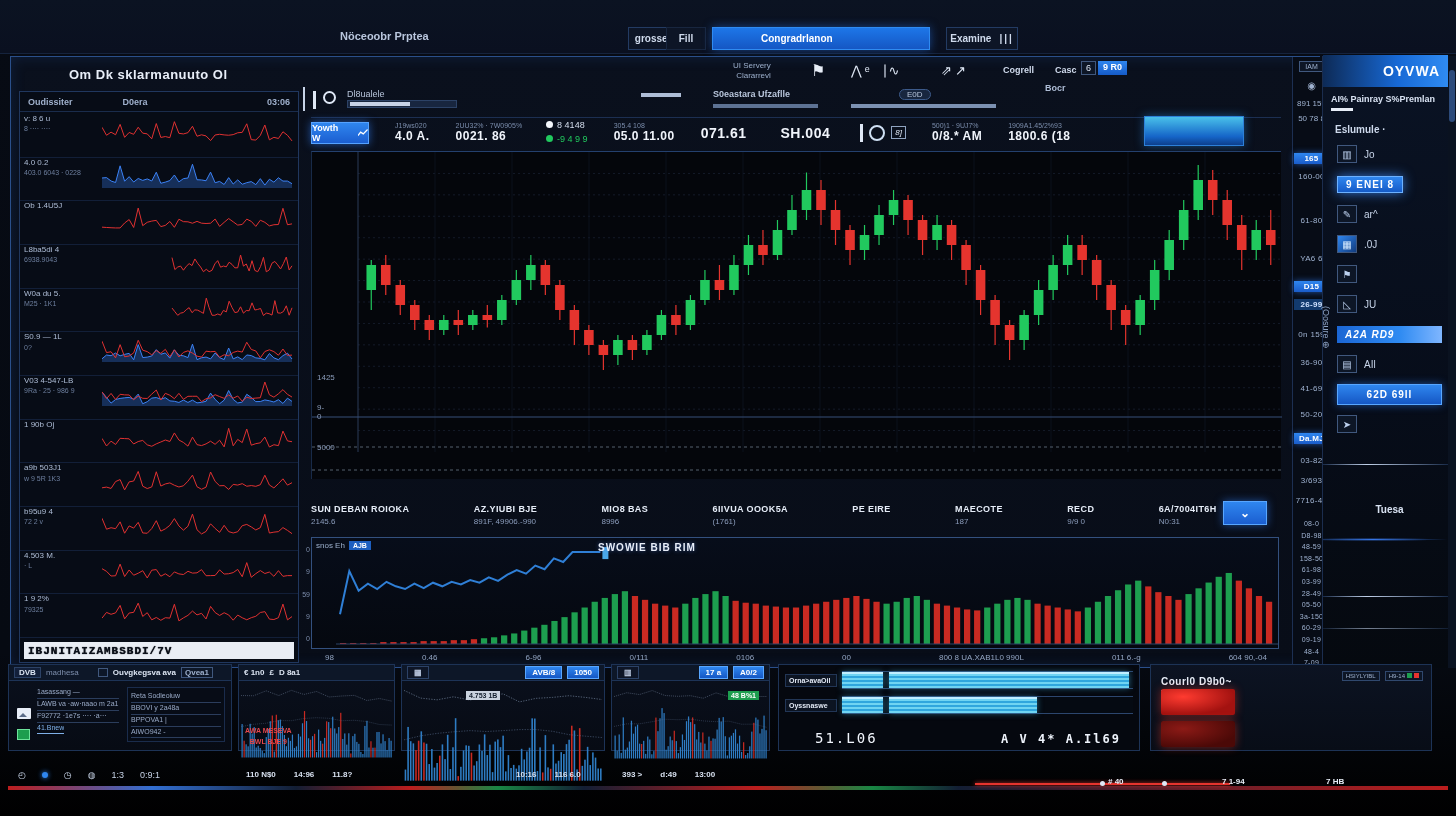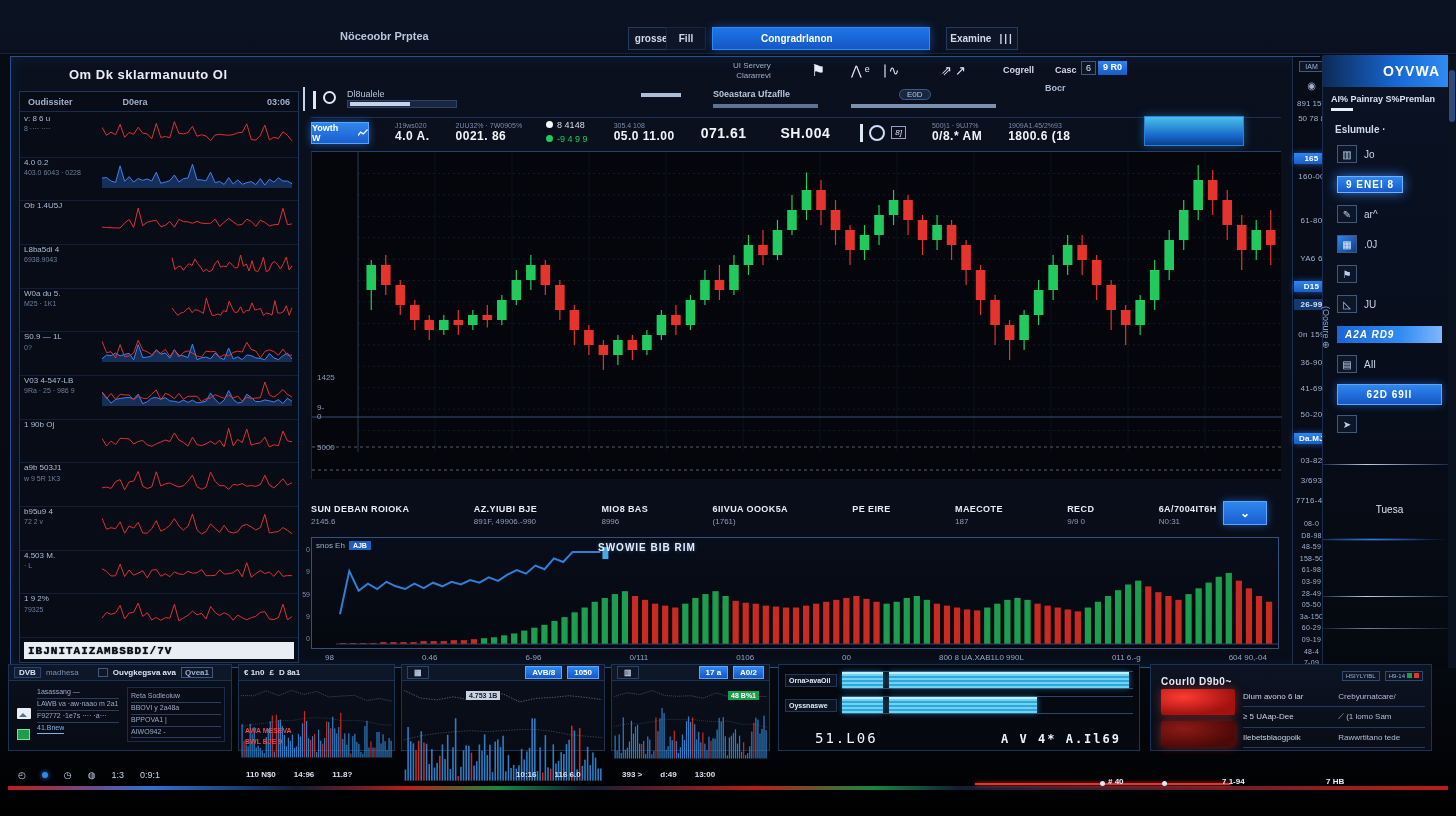--- a/index.html
+++ b/index.html
@@ -119,21 +119,21 @@
   .rsb-hl { background:linear-gradient(180deg,#2f86ef,#155bc8); border:1px solid #6db1ff; color:#fff;
     font-weight:bold; padding:2px 8px; box-shadow:0 0 12px rgba(60,140,255,.8); letter-spacing:1px; }
   .rsb-rowhl { background:linear-gradient(90deg,#1b66d4,#2f8bf2 60%,#7fb6ff); color:#fff; font-weight:bold;
     font-style:italic; padding:3px 8px; width:100%; letter-spacing:1px; }
   .rsb-btn { background:linear-gradient(180deg,#2f86ef,#1557c4); border:1px solid #58a6ff; color:#fff;
     font-weight:bold; width:100%; text-align:center; padding:4px 0; letter-spacing:1px;
     box-shadow:0 0 8px rgba(50,130,255,.55); }
   .rsb-vert { position:absolute; left:-2px; top:250px; writing-mode:vertical-rl; font-size:9px; color:#8ea4c6; }
   .rsb-div { position:absolute; left:0; right:0; height:1px;
     background:linear-gradient(90deg,#182a48,#c0d0e8 35%,#182a48); }
-  .rsb-low { position:absolute; left:8px; right:0; text-align:center; font-size:10px; font-weight:normal; color:#d8e2f2; }
+  .rsb-low { position:absolute; left:8px; right:0; text-align:center; font-size:10px; font-weight:bold; color:#d8e2f2; }
   .rsb-glow { position:absolute; left:0; right:0; height:3px;
     background:radial-gradient(ellipse at 40% 50%, rgba(60,130,255,.9), rgba(0,0,0,0) 70%); }
 
   
   .bp { position:absolute; top:664px; height:87px; background:linear-gradient(180deg,#0a101d,#070b14);
     border:1px solid #1d3356; }
   .bp-tab { height:16px; display:flex; align-items:center; gap:5px; font-size:8px; font-weight:bold;
     color:#dbe4f2; padding:0 5px; background:#0d1728; border-bottom:1px solid #1d3356; }
   .mini-svg { position:absolute; left:2px; top:18px; right:2px; bottom:2px; }
   .bp-btn-blue { background:linear-gradient(180deg,#2f86ef,#1557c4); color:#fff; padding:1px 6px;
@@ -988,21 +988,21 @@
   </div>
   <div class="abs" style="left:18px; top:770px; display:flex; gap:16px; font-size:9px; color:#c6d2e6; align-items:center;">
     <span>◴</span>
     <span style="width:6px;height:6px;border-radius:50%;background:#2f86ef;box-shadow:0 0 5px #2f86ef;"></span>
     <span>◷</span>
     <span>◍</span>
     <span>1:3</span>
     <span>0:9:1</span>
   </div>
 
-  <div class="bp" style="left:238px; width:157px;">
+  <div class="bp" style="left:238px; width:157px;text-align:center;">
     <div class="bp-tab">
       <span>€ 1n0</span>
       <span>£</span>
       <span>D 8a1</span>
     </div>
     <svg class="mini-svg" id="mini-a" viewBox="0 0 300 150">
         <rect x="1" y="81.5599230534189" width="2.4" height="66.4400769465811" fill="#2e7cc3"></rect>
         <rect x="5" y="114.66981405061142" width="2.4" height="33.33018594938857" fill="#c92a22"></rect>
         <rect x="9" y="121.80406449207183" width="2.4" height="26.195935507928176" fill="#2e7cc3"></rect>
         <rect x="13" y="125.80691088826264" width="2.4" height="22.19308911173736" fill="#2e7cc3"></rect>
@@ -1298,34 +1298,20 @@
   </div>
 
   <div class="bp" style="left:1150px; width:282px; background:linear-gradient(180deg,#0c1322,#080d17);">
     <div class="abs" style="left:10px; top:6px;"><span class="info-title">Courl0 D9b0~</span></div>
     <div class="info-badges">
       <span class="info-badge"><span>HSIYLYIBL</span></span>
       <span class="info-badge"><span>H9-14</span><span class="chip" style="background:#1d9e4f;"></span><span class="chip" style="background:#e5342e;"></span></span>
     </div>
     <div class="redcard" style="top:24px;"></div>
     <div class="redcard dim" style="top:56px;"></div>
-    <div class="info-grid" id="info-grid">
-        <div class="info-row">
-          <div class="c1">Dlum avono 6 lar</div>
-          <div class="c2">Crebyurnatcare/</div>
-        </div>
-        <div class="info-row">
-          <div class="c1">≥ 5 UAap-Dee</div>
-          <div class="c2">⟋ (1 lomo Sam</div>
-        </div>
-        <div class="info-row">
-          <div class="c1">Ilebetsblaogpoik</div>
-          <div class="c2">Rawwrtitano tede</div>
-        </div>
-      </div>
   </div>
 
   <div class="strip"></div>
   <div class="redline" style="left:975px; width:255px;"></div>
   <div class="dotm" style="left:1100px;"></div>
   <div class="dotm" style="left:1162px;"></div>
   <div class="mark" style="left:1108px;"><span># 40</span></div>
   <div class="mark" style="left:1222px;"><span>7 1-94</span></div>
   <div class="mark" style="left:1326px;"><span>7 HB</span></div>
 

